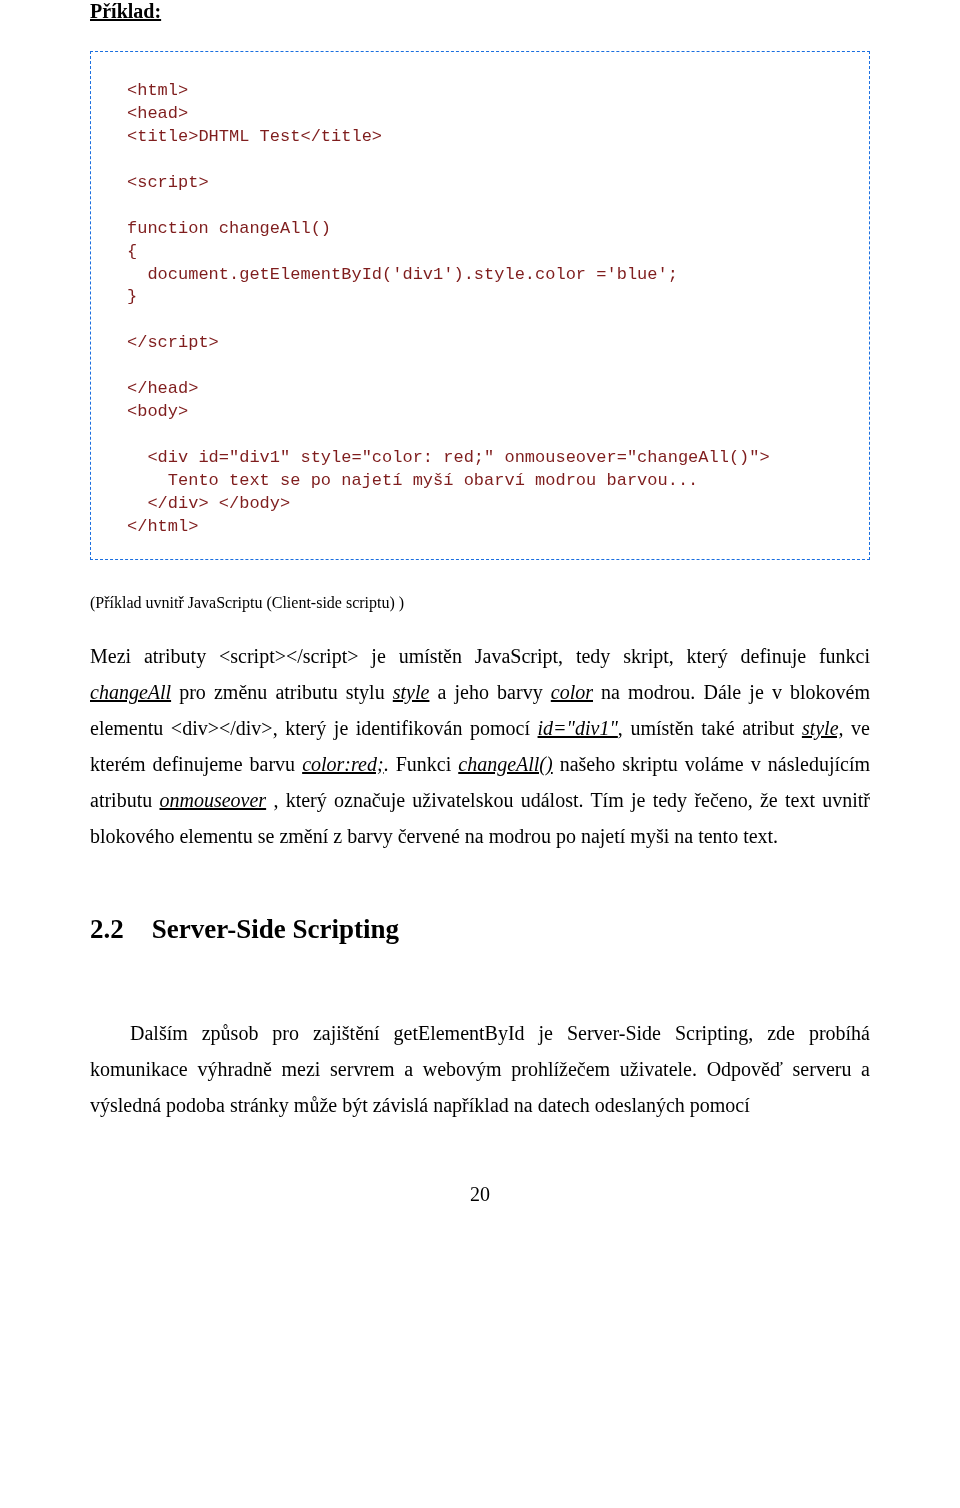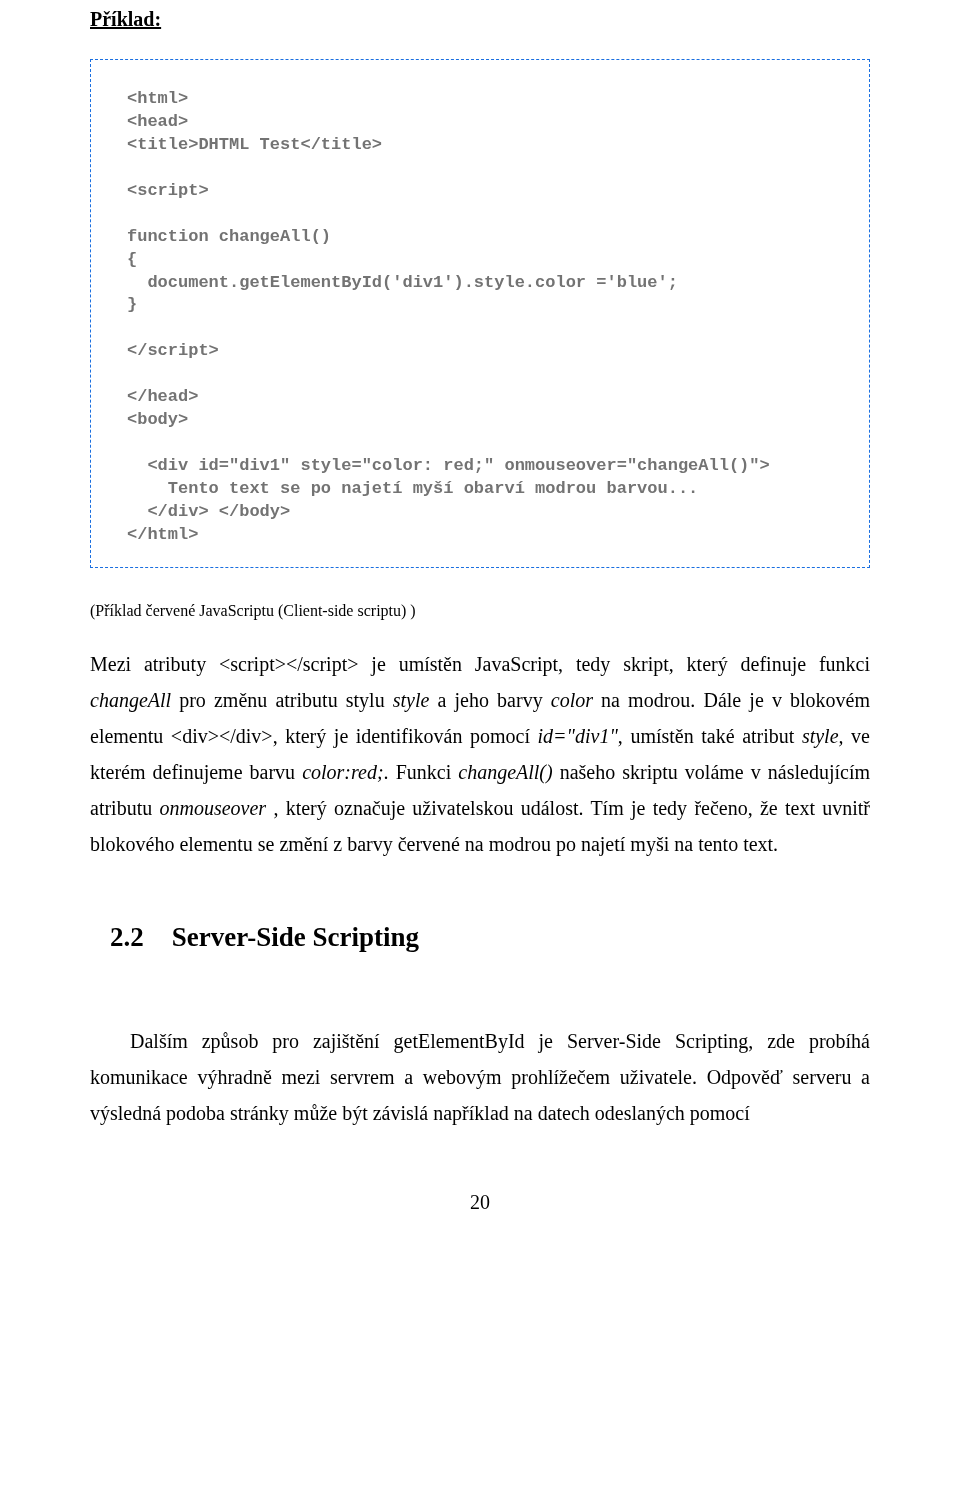--- a/index.html
+++ b/index.html
@@ -4,63 +4,62 @@
 <style>
   body {
     margin: 0;
     padding: 0;
     background: #ffffff;
     font-family: "Times New Roman", Times, serif;
     color: #000000;
     width: 960px;
   }
   .page {
-    padding: 8px 90px 40px 90px;
+    padding: 0 90px 40px 90px;
     box-sizing: border-box;
   }
   .heading {
     font-weight: bold;
     text-decoration: underline;
     font-size: 20px;
     margin-bottom: 28px;
   }
   .code-box {
     border: 1px dashed #1a6fe0;
     padding: 28px 12px 20px 36px;
     font-family: "Courier New", Courier, monospace;
     font-size: 17px;
     line-height: 1.35;
     white-space: pre;
-    font-weight: bold;
-    color: #737373;
+    font-weight: normal;
+    color: #7f1d1d;
     margin-bottom: 34px;
   }
   .caption {
     font-size: 16px;
     margin-bottom: 26px;
   }
   .heading2 {
     font-weight: bold;
     text-decoration: underline;
     font-size: 20px;
     margin-bottom: 24px;
   }
   .para {
     font-size: 20px;
     line-height: 1.8;
     text-align: justify;
     margin-bottom: 60px;
   }
-  .para .it { font-style: italic; }
+  .para .it { font-style: italic; text-decoration: underline; }
   .section-title {
     font-size: 27px;
     font-weight: bold;
     margin-top: 20px;
     margin-bottom: 70px;
-    margin-left: 20px;
   }
   .section-title .num { display: inline-block; margin-right: 28px; }
   .para2 {
     font-size: 20px;
     line-height: 1.8;
     text-align: justify;
     text-indent: 40px;
   }
   .para2 .it { }
   .page-num {
@@ -90,21 +89,21 @@
 <span>&lt;/script&gt;</span>
 <span></span>
 <span>&lt;/head&gt;</span>
 <span>&lt;body&gt;</span>
 <span></span>
 <span>  &lt;div id="div1" style="color: red;" onmouseover="changeAll()"&gt;</span>
 <span>    Tento text se po najetí myší obarví modrou barvou...</span>
 <span>  &lt;/div&gt; &lt;/body&gt;</span>
 <span>&lt;/html&gt;</span></div>
 
-  <div class="caption">(Příklad červené JavaScriptu (Client-side scriptu) )</div>
+  <div class="caption">(Příklad uvnitř JavaScriptu (Client-side scriptu) )</div>
 
 
   <div class="para">
     <span>Mezi atributy &lt;script&gt;&lt;/script&gt; je umístěn JavaScript, tedy skript, který definuje funkci </span><span class="it">changeAll</span><span> pro změnu atributu stylu </span><span class="it">style</span><span>  a jeho barvy </span><span class="it">color</span><span> na modrou. Dále je v blokovém elementu &lt;div&gt;&lt;/div&gt;, který je identifikován pomocí  </span><span class="it">id="div1"</span><span>, umístěn také atribut </span><span class="it">style,</span><span> ve kterém definujeme barvu </span><span class="it">color:red;</span><span>. Funkci </span><span class="it">changeAll()</span><span> našeho skriptu voláme v následujícím atributu </span><span class="it">onmouseover</span><span> , který označuje uživatelskou událost. Tím je tedy řečeno, že text uvnitř blokového elementu se změní z barvy červené na modrou po najetí myši na tento text.</span>
   </div>
 
   <div class="section-title">
     <span class="num">2.2</span><span>Server-Side Scripting</span>
   </div>
 

